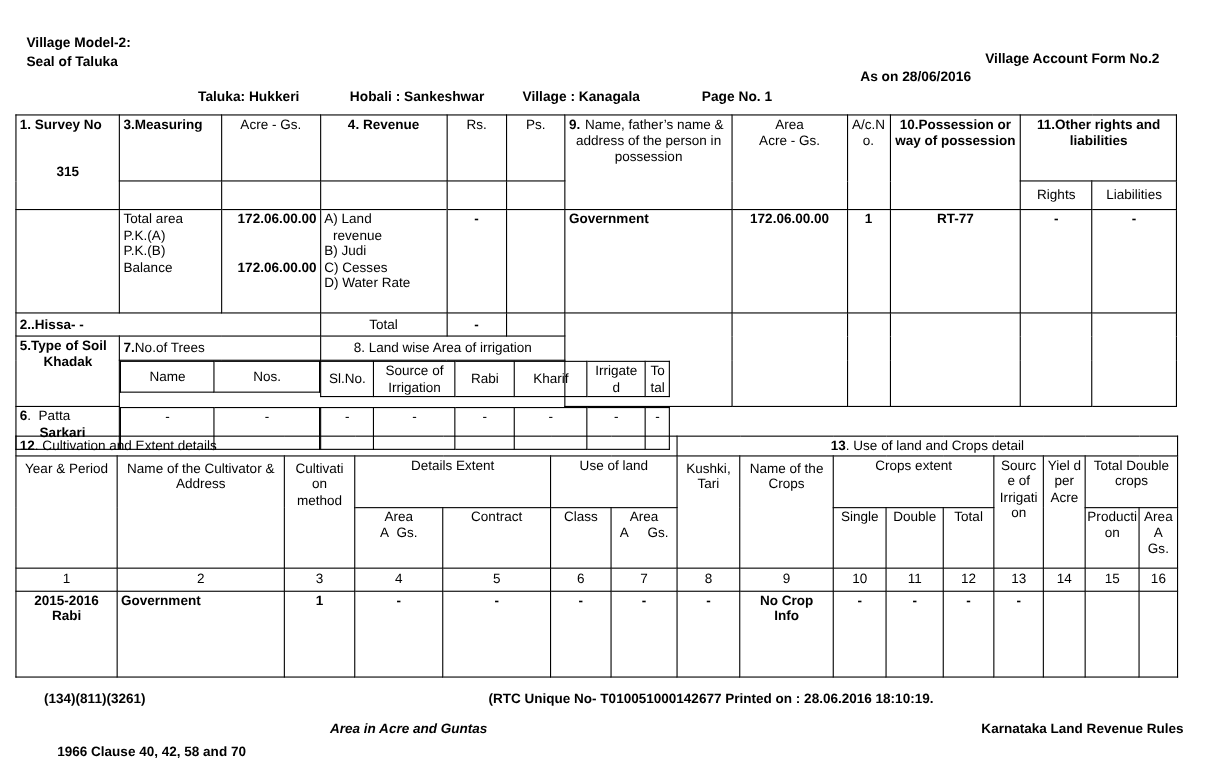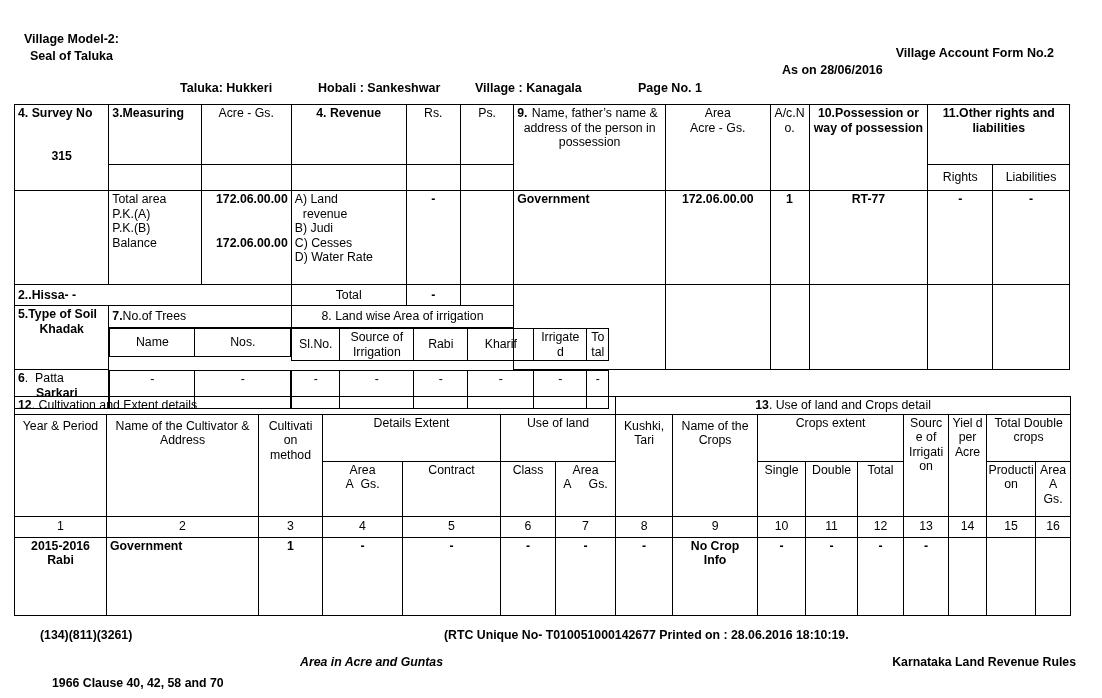--- a/index.html
+++ b/index.html
@@ -22,21 +22,21 @@
   .vill-acct{
     position:absolute;right:48px;top:46px;
     font-size:12.5px;font-weight:bold;
   }
   .ason{
     position:absolute;left:782px;top:63px;
     font-size:12.5px;font-weight:bold;
   }
   .vmodel{
     position:absolute;left:24px;top:31px;
-    font-size:12.5px;font-weight:bold;line-height:17px;text-align:center;
+    font-size:12.5px;font-weight:bold;line-height:17px;
   }
   .hdr-line{
     position:absolute;top:81px;font-size:12.5px;font-weight:bold;white-space:nowrap;
   }
   .hdr-taluka{left:180px;}
   .hdr-hobali{left:318px;}
   .hdr-village{left:475px;}
   .hdr-page{left:638px;}
 
   
@@ -114,21 +114,21 @@
       <col style="width:102px">
       <col style="width:38px">
       <col style="width:116px">
       <col style="width:63px">
       <col style="width:75px">
     </colgroup>
     <tbody>
 
       <tr style="height:60px">
         <td rowspan="2" class="l">
-          <div class="b">4. Survey No</div>
+          <div class="b">1. Survey No</div>
           <div class="b c" style="margin-top:28px">315</div>
         </td>
         <td class="l b">3.Measuring</td>
         <td class="c">Acre  -  Gs.</td>
         <td class="c b">4. Revenue</td>
         <td class="c">Rs.</td>
         <td class="c">Ps.</td>
         <td rowspan="2" class="c">
           <span class="b" style="float:left">9.</span>
           

